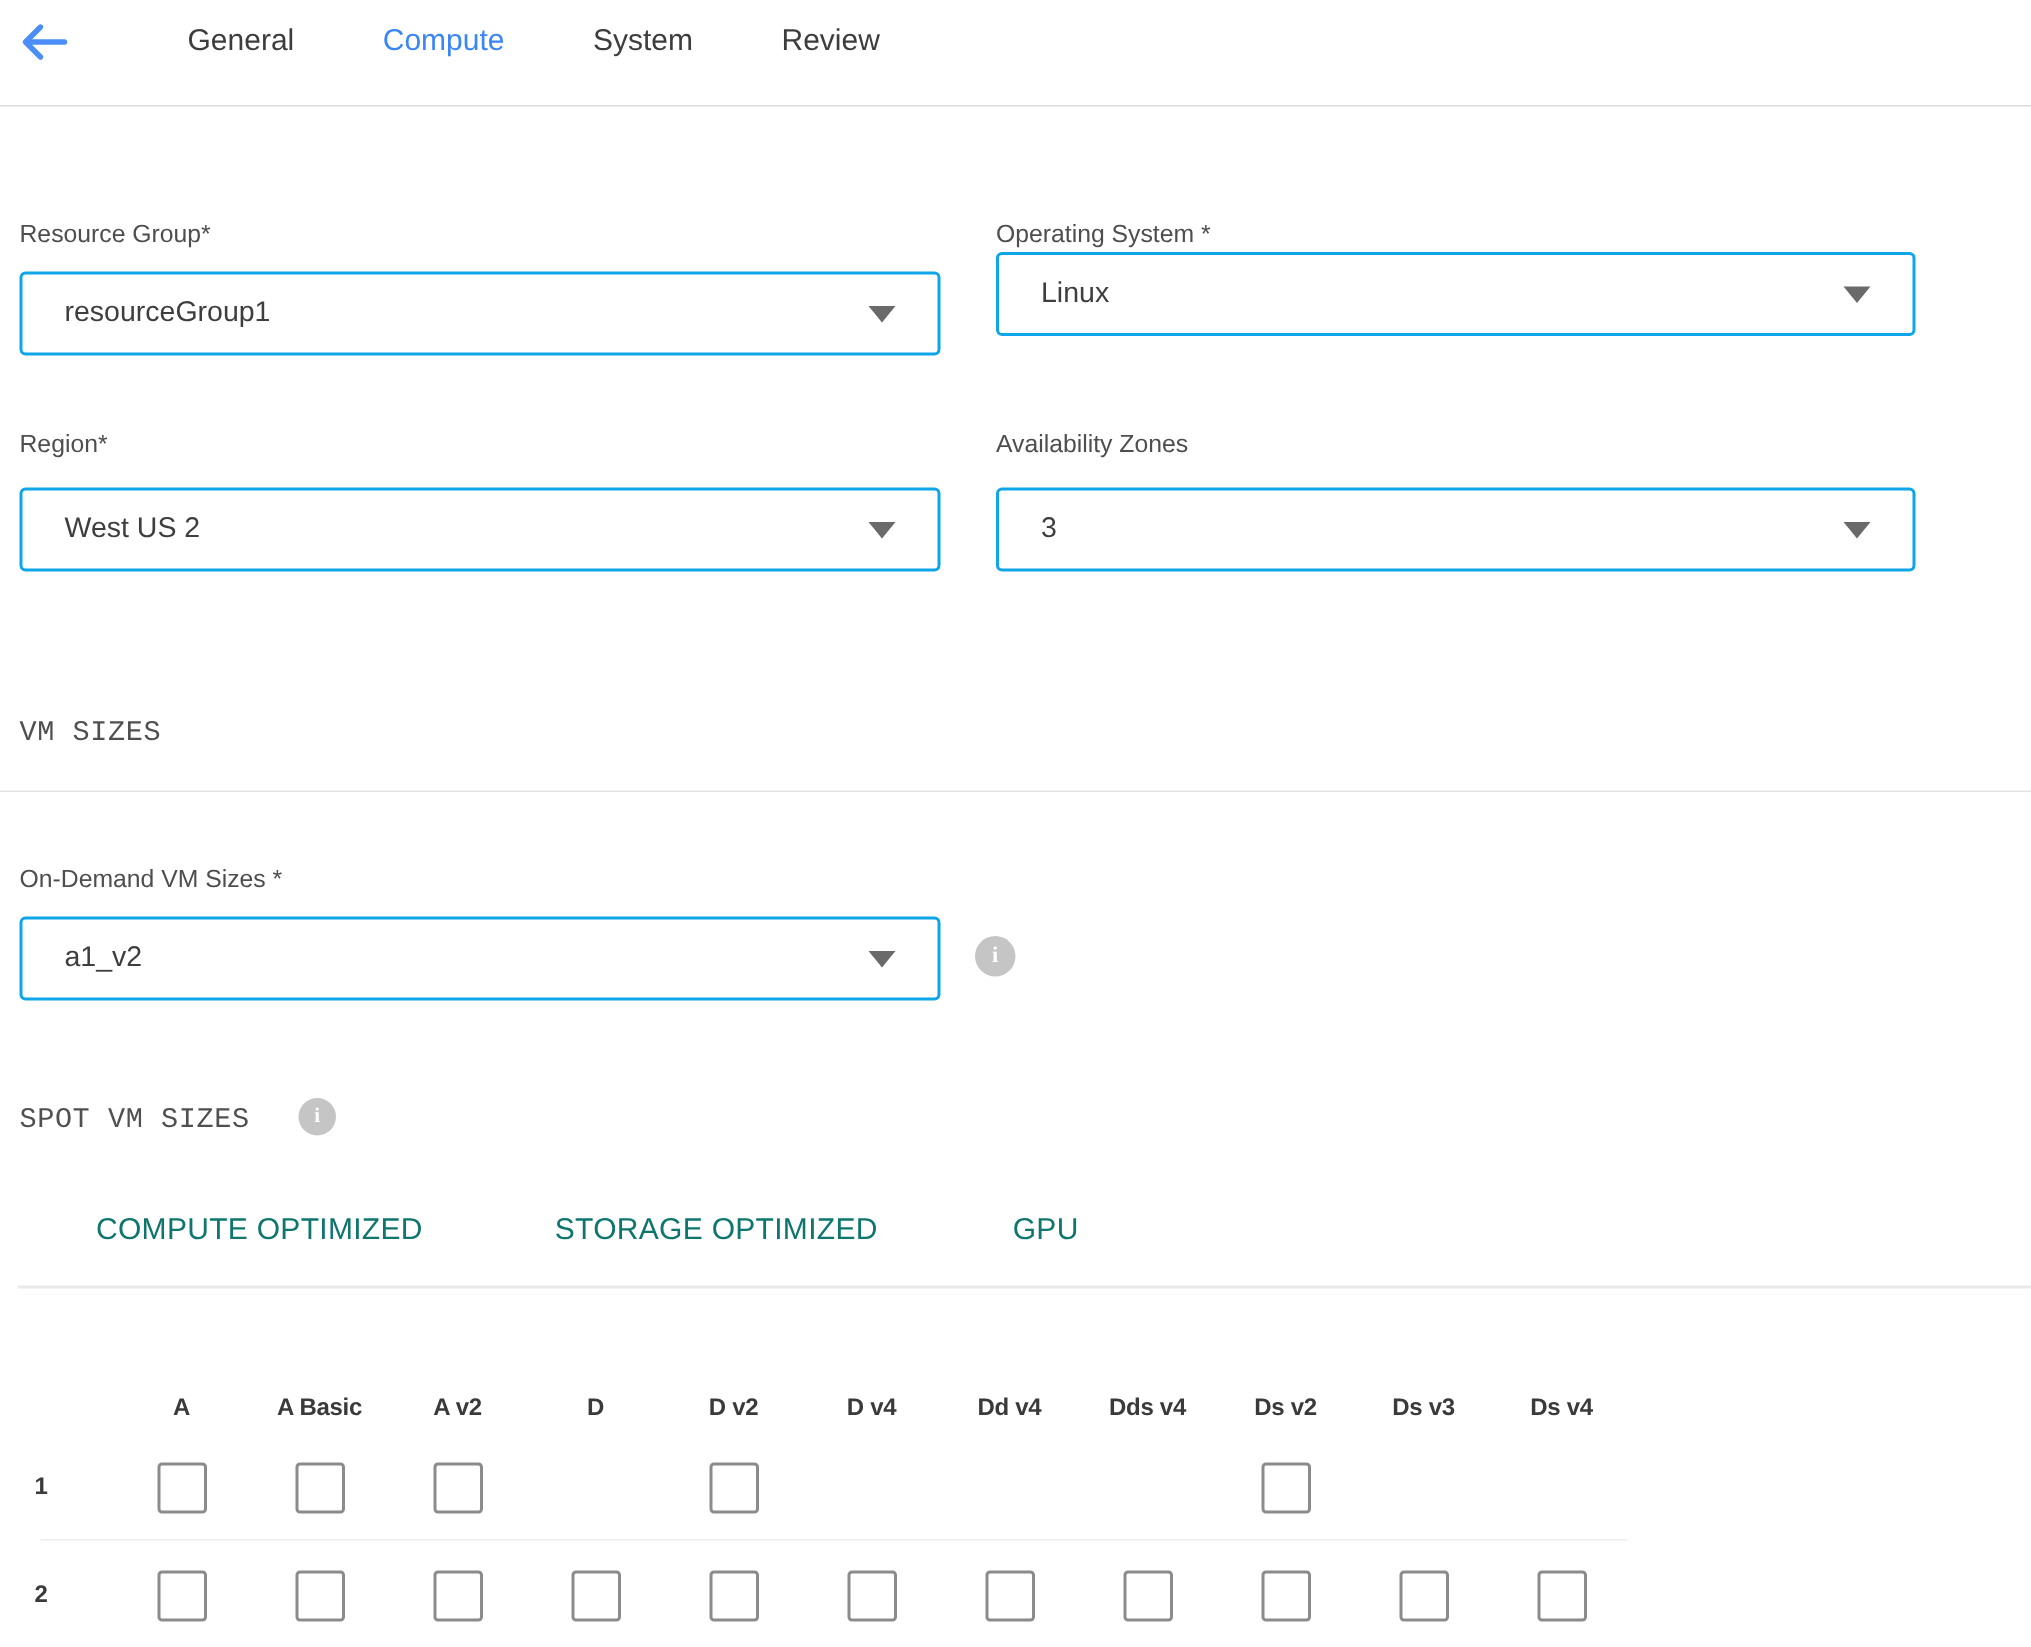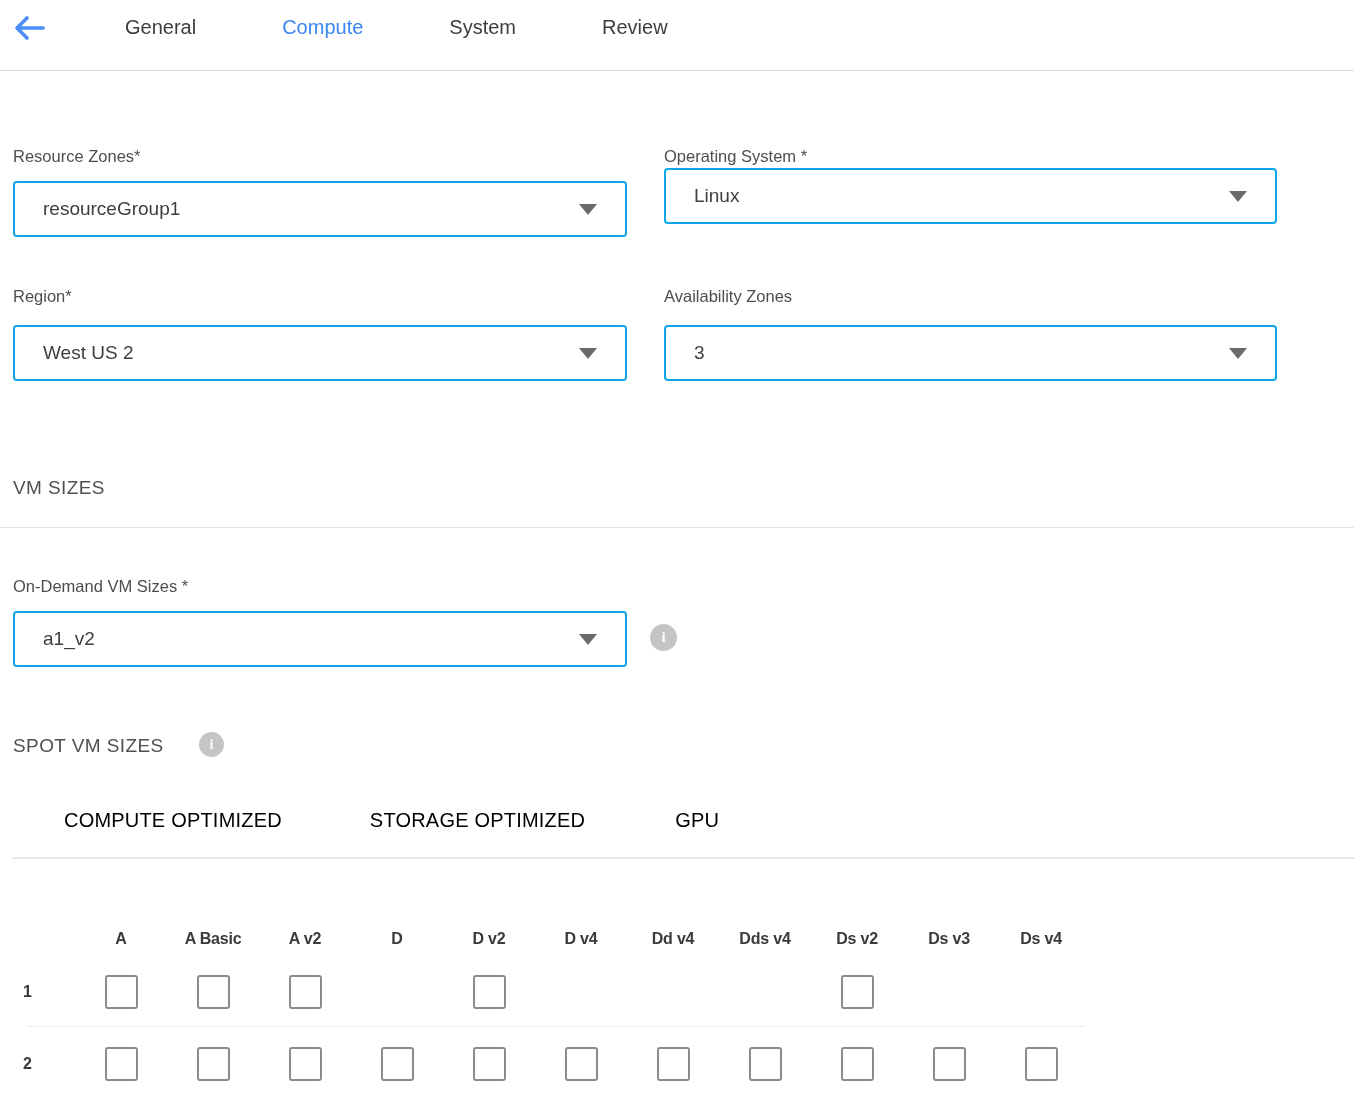--- a/index.html
+++ b/index.html
@@ -2,21 +2,21 @@
 <html><head>
 <meta charset="utf-8">
 <style>
   html,body{margin:0;padding:0;background:#fff;}
   body{
     width:1354px;height:1098px;position:relative;overflow:hidden;
     font-family:"Liberation Sans",sans-serif;color:#3e3e3e;
   }
   
   .nav-back{position:absolute;left:10px;top:11px;width:38px;height:34px;cursor:pointer;}
-  .nav-tabs{position:absolute;left:125px;top:16px;display:flex;gap:86px;font-size:20px;color:#3d3d3d;}
+  .nav-tabs{position:absolute;left:125px;top:16px;display:flex;gap:59px;font-size:20px;color:#3d3d3d;}
   .nav-tab{cursor:pointer;white-space:nowrap;}
   .nav-tab.active{color:#3a86f5;}
   .top-divider{position:absolute;left:0;top:70px;width:1354px;height:1px;background:#d9d9d9;}
 
   
   .flabel{position:absolute;font-size:16.5px;color:#4e4e4e;}
   .fselect{
     position:absolute;height:56px;border:2px solid #0ea5e9;border-radius:4px;
     display:flex;align-items:center;padding-left:28px;box-sizing:border-box;
     font-size:19px;color:#3e3e3e;background:#fff;cursor:pointer;
@@ -25,40 +25,40 @@
     position:absolute;right:28px;top:50%;margin-top:-5px;width:0;height:0;
     border-left:9px solid transparent;border-right:9px solid transparent;
     border-top:11px solid #6a6a6a;
   }
   .pos-l1{left:13px;top:147px;} .pos-r1{left:664px;top:147px;}
   .pos-l2{left:13px;top:287px;} .pos-r2{left:664px;top:287px;}
   .sel-l1{left:13px;top:181px;width:614px;} .sel-r1{left:664px;top:168px;width:613px;}
   .sel-l2{left:13px;top:325px;width:614px;} .sel-r2{left:664px;top:325px;width:613px;}
 
   
-  .section-title{position:absolute;font-size:19px;color:#505050;letter-spacing:.4px;}
+  .section-title{position:absolute;font-size:19px;color:#505050;letter-spacing:.4px;font-family:Liberation Mono, monospace;}
   .vm-title{left:13px;top:477px;}
   .section-divider{position:absolute;left:0;top:527px;width:1354px;height:1px;background:#e4e4e4;}
   .od-label{left:13px;top:577px;}
   .od-select{left:13px;top:611px;width:614px;}
   .spot-title{left:13px;top:735px;}
 
   .info-icon{
     position:absolute;border-radius:50%;background:#c5c5c5;color:#fff;
     display:flex;align-items:center;justify-content:center;
     font-weight:bold;font-size:15px;font-family:"Liberation Serif",serif;cursor:pointer;
   }
   .info-od{left:650px;top:624px;width:27px;height:27px;}
   .info-spot{left:199px;top:732px;width:25px;height:25px;font-size:14px;}
 
   
   .spot-tabs{position:absolute;left:12px;top:795px;right:0;height:65px;display:flex;}
   .spot-tabs::before{content:"";position:absolute;left:0;right:0;bottom:1px;height:2px;background:#e9e9e9;}
   .spot-tab{
-    position:relative;padding-top:14px;font-size:20px;letter-spacing:.2px;color:#000000;
+    position:relative;padding-top:14px;font-size:20px;letter-spacing:.2px;color:#0f766e;
     white-space:nowrap;cursor:pointer;text-align:center;box-sizing:border-box;height:65px;
   }
   .spot-tab.active{color:#3a86f5;}
   .spot-tab.active::after{content:"";position:absolute;left:0;right:0;bottom:0;height:5px;background:#3a86f5;}
 
   
   .vm-table{position:absolute;left:0;top:925px;width:1354px;height:173px;}
   .col-head{
     position:absolute;top:5px;transform:translateX(-50%);
     font-size:16px;font-weight:bold;color:#3a3a3a;letter-spacing:-.2px;white-space:nowrap;
@@ -82,21 +82,21 @@
   </svg>
 </div>
 <nav class="nav-tabs" id="nav-tabs">
     <span class="nav-tab">General</span>
     <span class="nav-tab active">Compute</span>
     <span class="nav-tab">System</span>
     <span class="nav-tab">Review</span>
   </nav>
 <div class="top-divider"></div>
 
-<div class="flabel pos-l1">Resource Zones*</div>
+<div class="flabel pos-l1">Resource Group*</div>
 <div class="fselect sel-l1">
   <span>resourceGroup1</span>
   <span class="caret"></span>
 </div>
 
 <div class="flabel pos-r1">Operating System *</div>
 <div class="fselect sel-r1">
   <span>Linux</span>
   <span class="caret"></span>
 </div>

